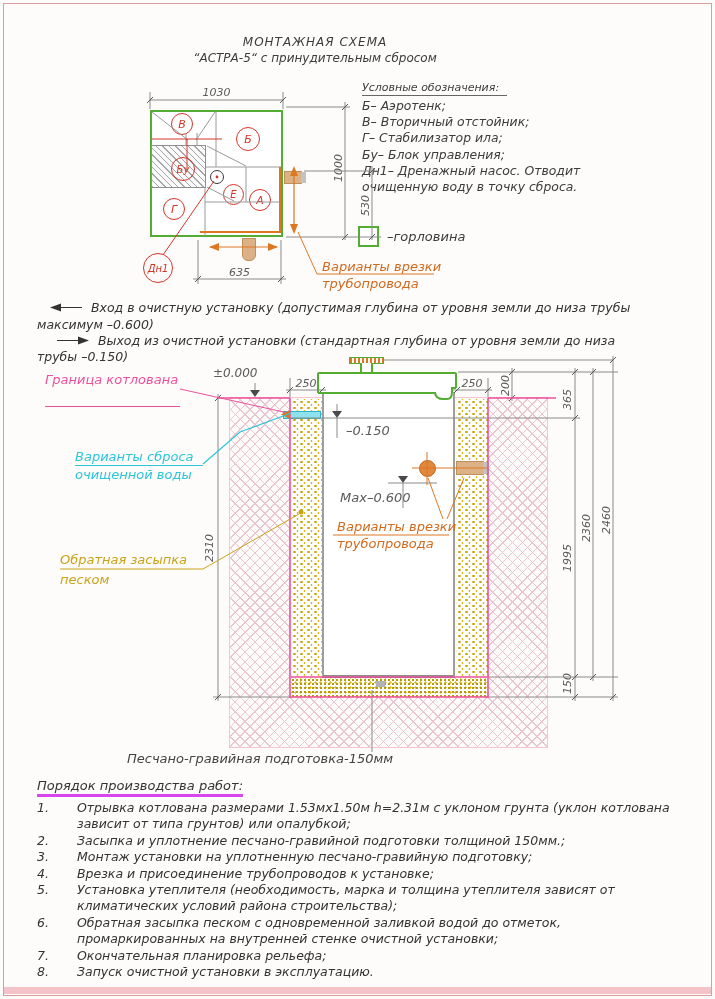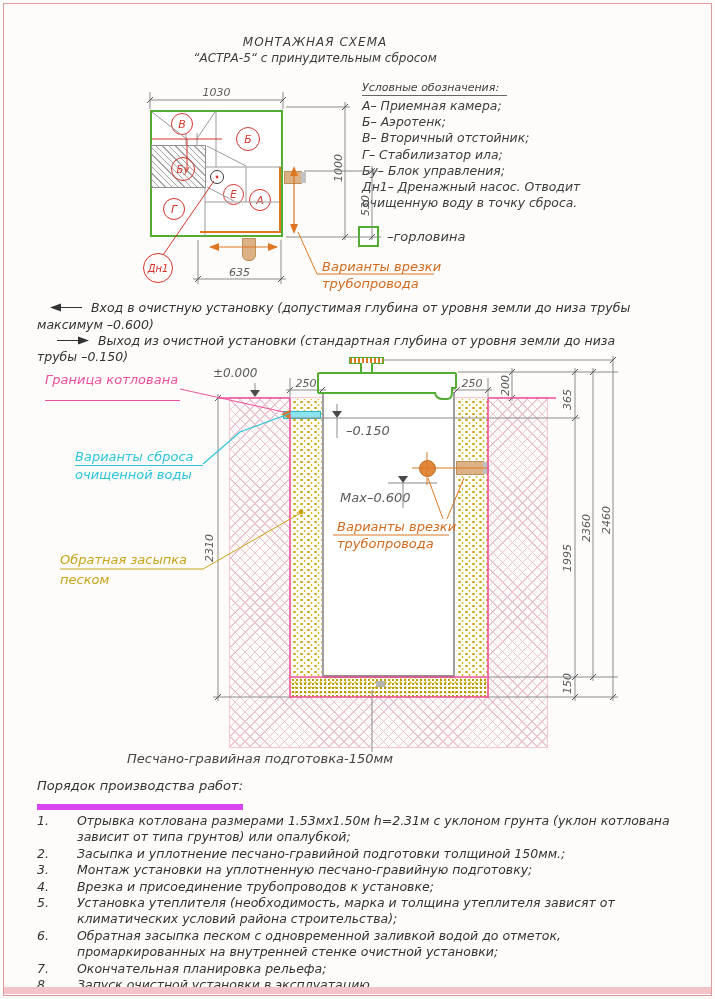--- a/index.html
+++ b/index.html
@@ -27,21 +27,21 @@
       border:1px solid #8f8f8f;background-color:#fafafa;}
   .tan{background:#ddb186;border:1px solid #bf9057;}
   .tip{background:#c2c2c2;}
   .legend{font-style:italic;color:#3c3c3c;}
   .legend-items{font-size:12.4px;line-height:16.2px;}
   .note-line{position:absolute;font-style:italic;font-size:12.5px;color:#333;white-space:nowrap;
       display:flex;align-items:center;}
   .wl-row{display:flex;font-style:italic;font-size:12.5px;color:#333;line-height:16.4px;}
   .wl-num{width:40px;flex:none;}
   .wl-text{width:606px;}
-  .u-mag{border-bottom:1px solid #ee4f9b;padding-bottom:13px;}
+  .u-mag{border-bottom:1px solid #ee4f9b;padding-bottom:19px;}
   .u-cyan{border-bottom:1px solid #2cc5da;padding-bottom:1px;display:inline-block;}
 </style>
 </head>
 <body>
 
 <div class="abs" style="inset:3px;border:1px solid #dc9c9c;pointer-events:none;z-index:60;"></div>
 <div class="abs" style="left:4px;right:4px;bottom:5px;height:7px;background:#f4c3ca;z-index:59;"></div>
 
 <div class="abs" style="left:229px;top:397px;width:319px;height:351px;border:1px solid #f4c6d4;"></div>
 
@@ -187,21 +187,20 @@
 <div class="lbl" style="left:140px;top:35px;width:350px;text-align:center;font-size:12px;">
   <div style="letter-spacing:1px;">МОНТАЖНАЯ СХЕМА</div>
   <div style="margin-top:2px;">“АСТРА-5“ с принудительным сбросом</div>
 </div>
 
 <div class="abs legend" style="left:362px;top:81px;width:340px;">
   <div style="font-size:11px;">
     <span style="border-bottom:1px solid #666;padding-bottom:1px;display:inline-block;min-width:145px;">Условные обозначения:</span>
   </div>
   <div class="legend-items" style="margin-top:2px;">
-    <div>А– Приемная камера;</div>
     <div>Б– Аэротенк;</div>
     <div>В– Вторичный отстойник;</div>
     <div>Г– Стабилизатор ила;</div>
     <div>Бу– Блок управления;</div>
     <div>Дн1– Дренажный насос. Отводит</div>
     <div>очищенную воду в точку сброса.</div>
   </div>
 </div>
 <span class="lbl" style="left:387px;top:229px;font-size:13px;">–горловина</span>
 
@@ -256,21 +255,21 @@
 <span class="lbl dim rot" style="left:499px;top:396px;">200</span>
 <span class="lbl dim rot" style="left:561px;top:410px;">365</span>
 <span class="lbl dim rot" style="left:203px;top:562px;">2310</span>
 <span class="lbl dim rot" style="left:561px;top:572px;">1995</span>
 <span class="lbl dim rot" style="left:580px;top:542px;">2360</span>
 <span class="lbl dim rot" style="left:600px;top:534px;">2460</span>
 <span class="lbl dim rot" style="left:561px;top:694px;">150</span>
 
 <div class="abs" style="left:37px;top:778px;width:655px;">
   <div style="font-style:italic;font-size:13px;color:#333;">
-    <span style="border-bottom:6px solid #d946ef;padding-bottom:11px;display:inline-block;">Порядок производства работ:</span>
+    <span style="border-bottom:3px solid #d946ef;padding-bottom:1px;display:inline-block;">Порядок производства работ:</span>
   </div>
   <div style="margin-top:3px;">
     <div class="wl-row">
         <div class="wl-num">1.</div>
         <div class="wl-text">Отрывка котлована размерами 1.53мх1.50м h=2.31м с уклоном грунта (уклон котлована зависит от типа грунтов) или опалубкой;</div>
       </div>
     <div class="wl-row">
         <div class="wl-num">2.</div>
         <div class="wl-text">Засыпка и уплотнение песчано-гравийной подготовки толщиной 150мм.;</div>
       </div>

